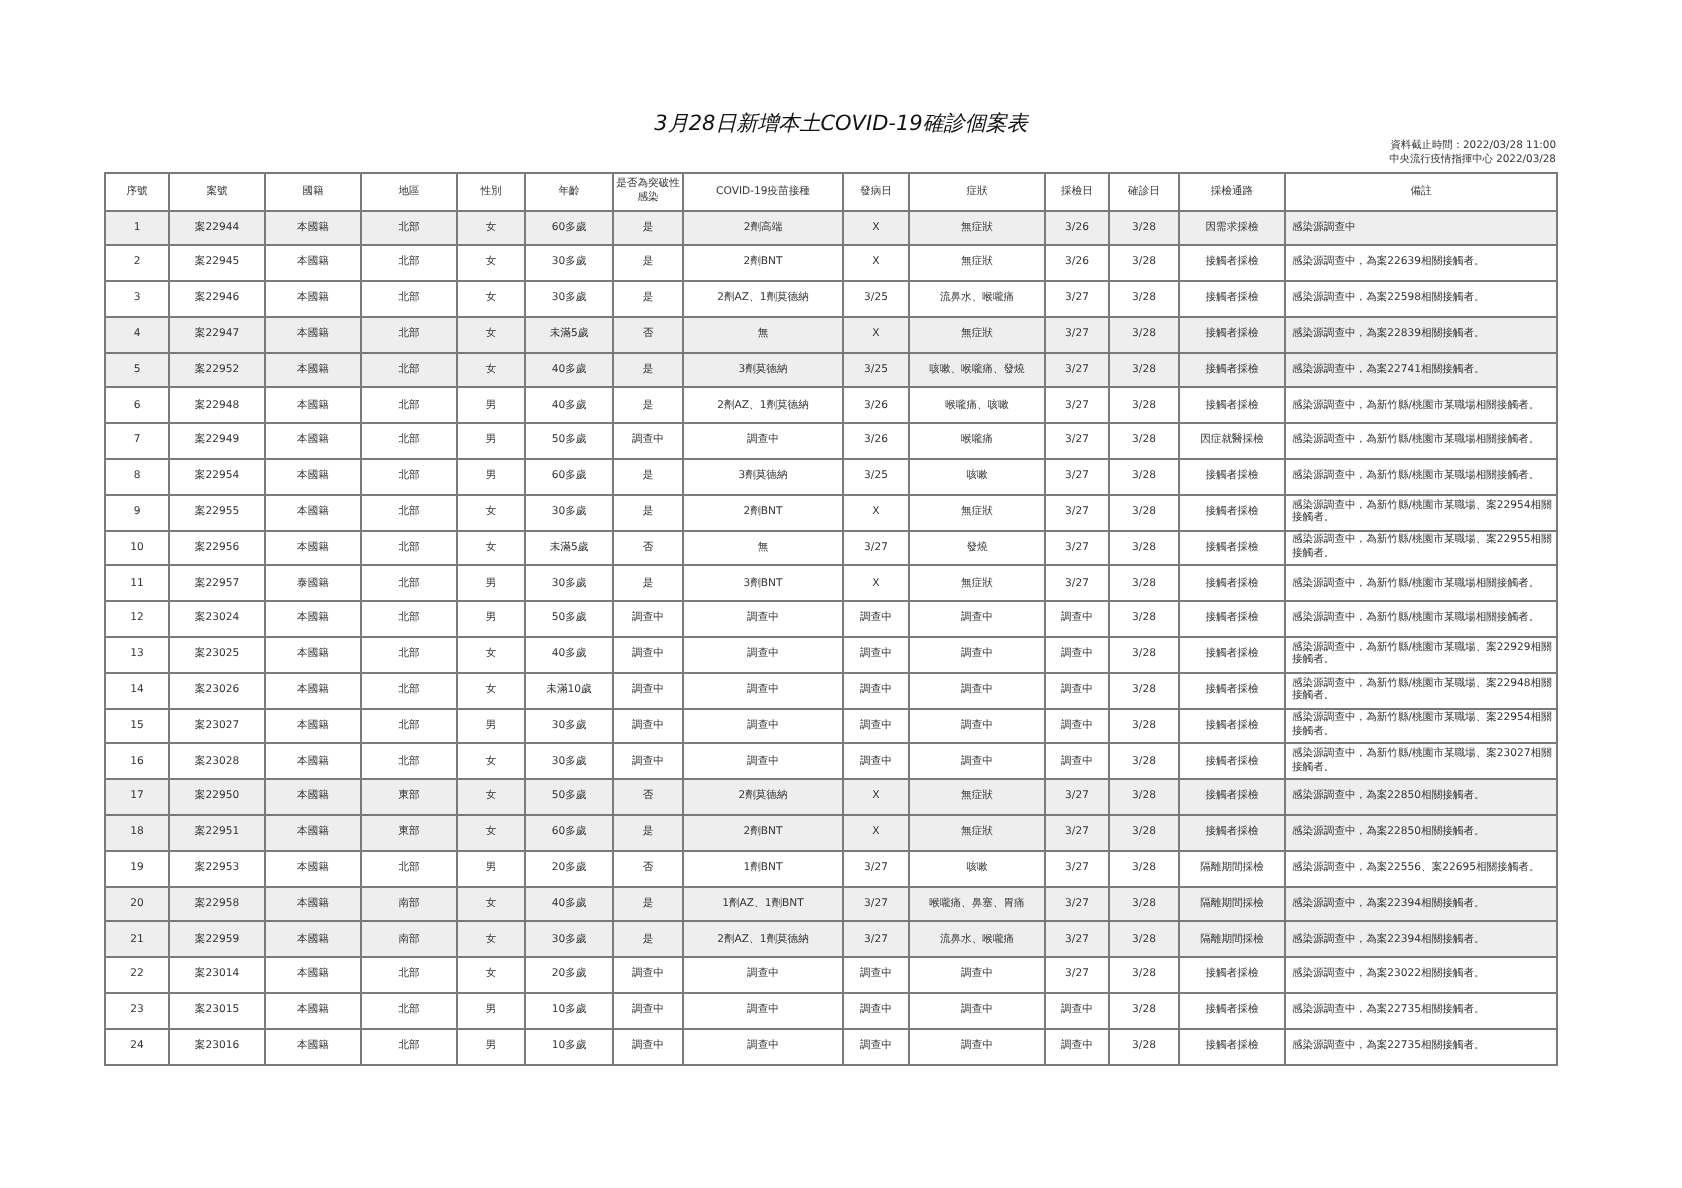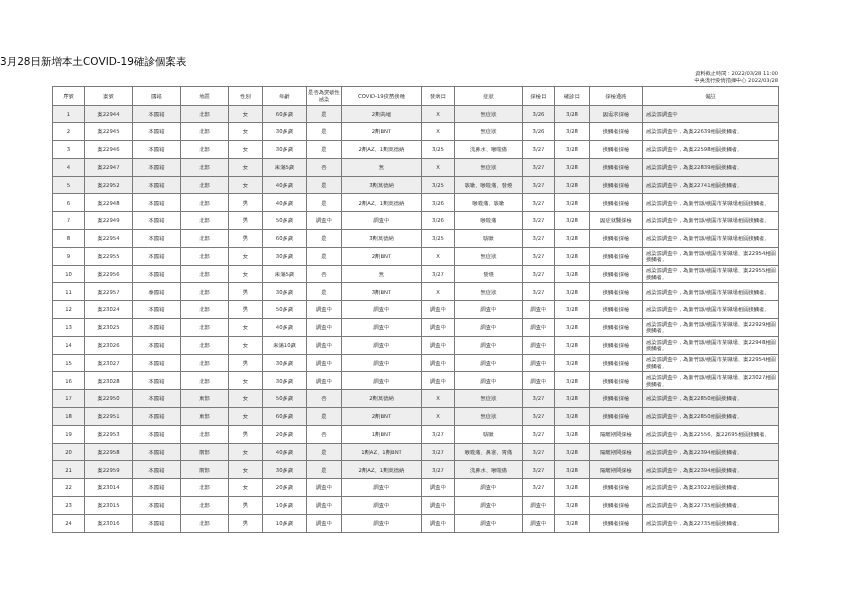--- a/index.html
+++ b/index.html
@@ -1,19 +1,19 @@
 <!DOCTYPE html>
 <html><head>
 <meta charset="utf-8">
 <style>
   html, body { margin:0; padding:0; background:#ffffff; }
   body { width:841px; height:594px; position:relative; overflow:hidden;
          font-family:"DejaVu Sans", "Liberation Sans", sans-serif; color:#222; }
-  .title { position:absolute; left:0; width:841px; top:55px; 
-           font-size:10.5px; color:#111; }
+  .title { position:absolute; left:0; width:841px; top:55px; text-align:center;
+           font-size:10.5px; color:#111;font-style:italic; }
   .meta { position:absolute; right:63px; top:70px; text-align:right; font-size:5.2px;
           line-height:6.5px; color:#333; }
   table { position:absolute; left:52px; top:86px; border-collapse:collapse;
           table-layout:fixed; width:726px; }
   th, td { border:0.7px solid #7a7a7a; font-size:5.3px; text-align:center; vertical-align:middle;
            padding:0 1px; overflow:hidden; font-weight:normal; color:#333; }
   th { height:17.5px; line-height:6.5px; }
   td { height:16.8px; line-height:6.6px; }
   td.note { text-align:left; padding-left:3px; }
   tr.shade td { background:#eeeeee; }

